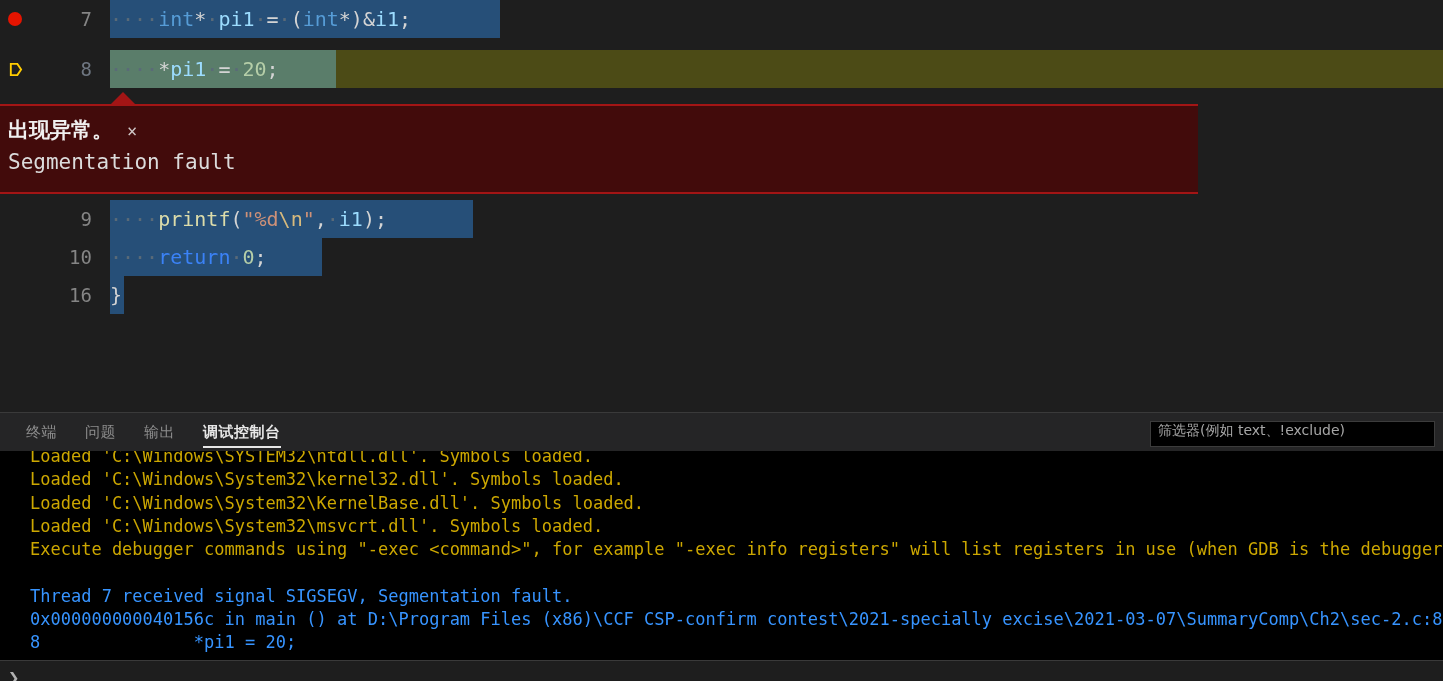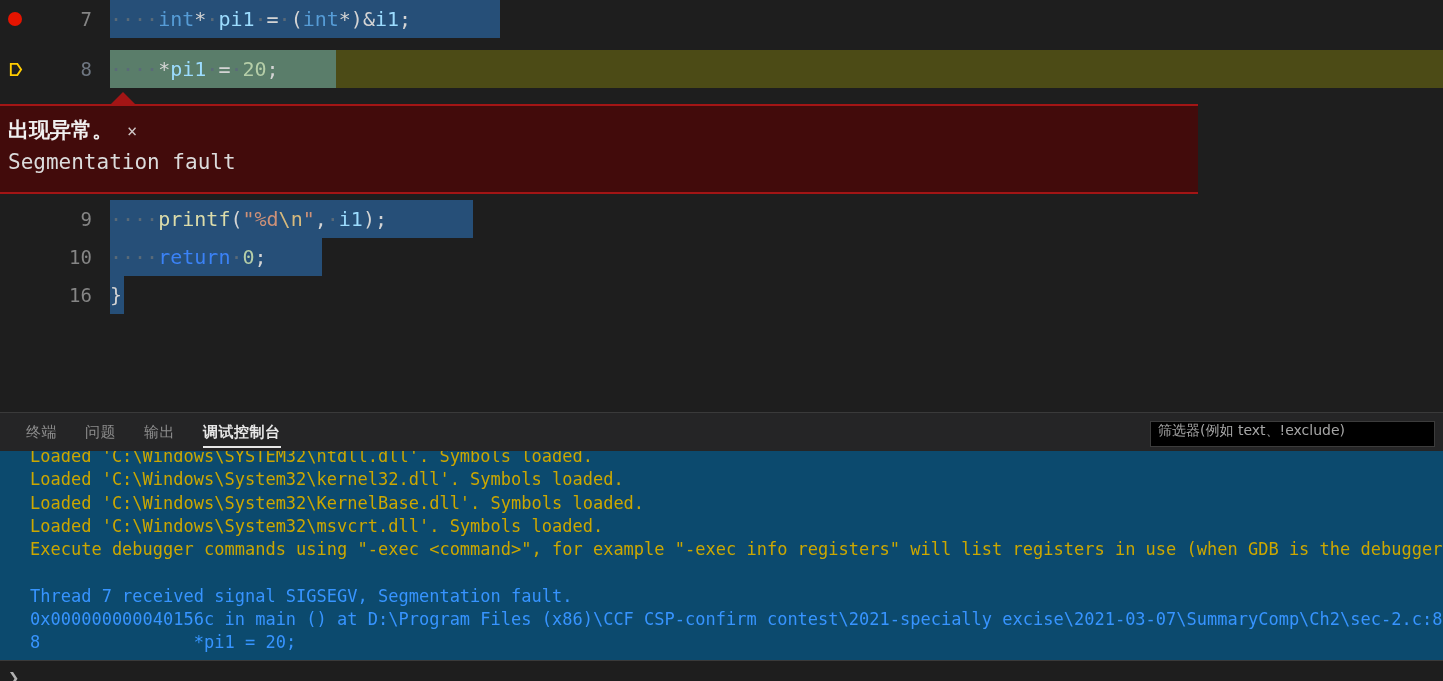--- a/index.html
+++ b/index.html
@@ -86,21 +86,21 @@
 
   .filter-box { position: absolute; right: 8px; top: 8px; width: 285px; height: 26px;
                 background: #000000; border: 1px solid #3c3c3c;
                 display: flex; align-items: flex-start; padding: 0 7px; }
   .filter-box input { width: 100%; background: transparent; border: none; outline: none;
                       color: #cccccc; font-size: 14px;
                       font-family: "DejaVu Sans","Liberation Sans",sans-serif; }
   .filter-box input::placeholder { color: #a6a6a6; }
 
   .console { position: absolute; left: 0; top: 39px; width: 1443px; height: 210px;
-             background: #0c4a6e; overflow: hidden; padding-left: 30px; }
+             background: #000000; overflow: hidden; padding-left: 30px; }
   .cline { font-size: 17px; line-height: 23.3px; white-space: pre;
            font-family: "DejaVu Sans Mono","Liberation Mono",monospace; }
   .c-warn { color: #cca700; }
   .c-info { color: #3794ff; }
 
   .console-input { position: absolute; left: 0; bottom: 0; width: 1443px; height: 32px;
                    border-top: 1px solid #3a3a3a; display: flex; align-items: center;
                    padding-left: 8px; background: #1e1e1e; }
   .chev { color: #b0b0b0; font-size: 19px; font-weight: bold; }
   .console-input input { flex: 1; background: transparent; border: none; outline: none;

